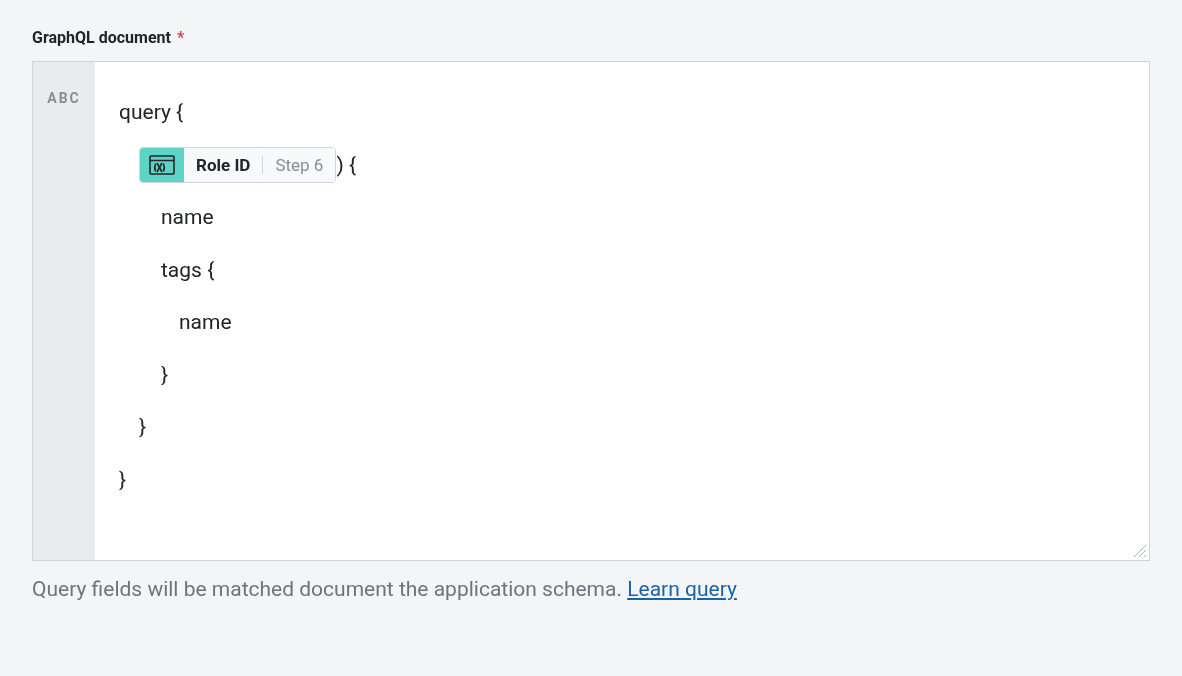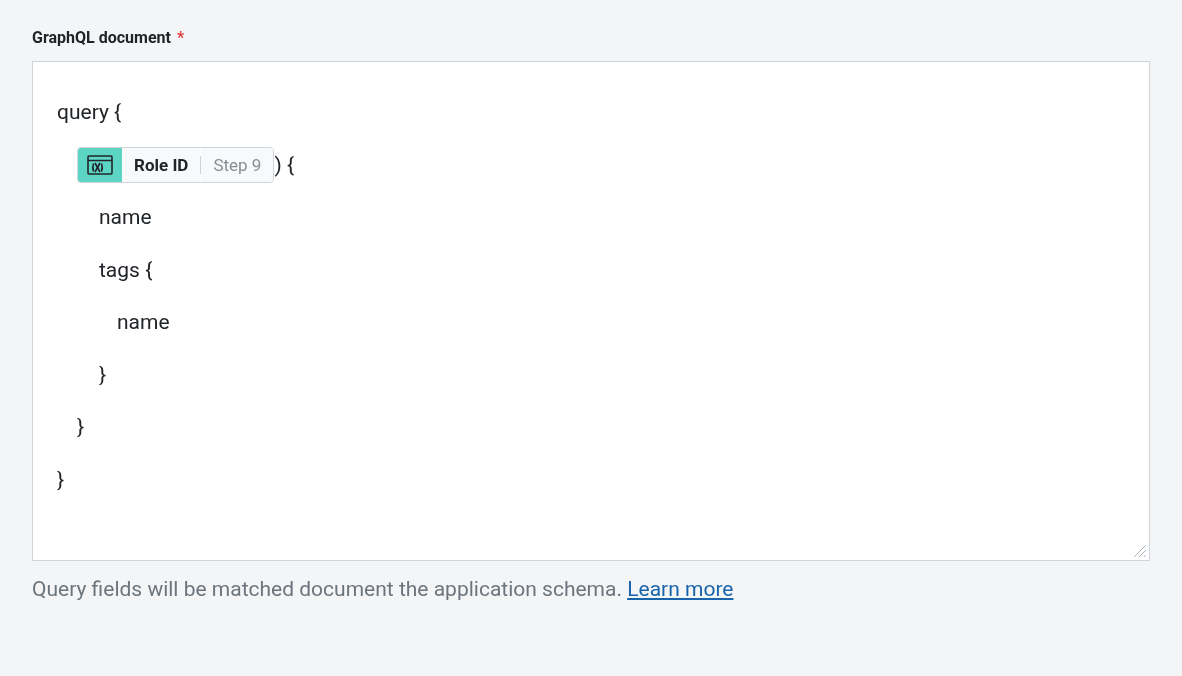--- a/index.html
+++ b/index.html
@@ -128,39 +128,42 @@
   </style>
 </head>
 <body>
 
 <div class="field-label">
   <span>GraphQL document</span>
   <span class="required">*</span>
 </div>
 
 <div class="editor-container">
+  <div class="gutter">
+    <span class="gutter-label">ABC</span>
+  </div>
   <div class="code-area">
     <div class="code-line">
       <span>query {</span>
     </div>
     <div class="code-line ind1">
       <span class="variable-token">
         <span class="icon-box">
           <svg class="var-icon" viewBox="0 0 26 20" fill="none" stroke="#212529" stroke-width="1.6">
             <rect x="1" y="1" width="24" height="18" rx="1"></rect>
             <line x1="1" y1="5.5" x2="25" y2="5.5"></line>
             <line x1="8" y1="8" x2="13" y2="17"></line>
             <line x1="13" y1="8" x2="8" y2="17"></line>
             <path d="M6.5 8.5 Q5 12.5 6.5 16.5"></path>
             <path d="M14.5 8.5 Q16 12.5 14.5 16.5"></path>
           </svg>
         </span>
         <span class="label-part">Role ID</span>
         <span class="divider"></span>
-        <span class="step-part">Step 9</span>
+        <span class="step-part">Step 6</span>
       </span>
       <span>) {</span>
     </div>
     <div class="code-line ind2">
       <span>name</span>
     </div>
     <div class="code-line ind2">
       <span>tags {</span>
     </div>
     <div class="code-line ind3">
@@ -179,14 +182,14 @@
   <div class="resize-handle">
     <svg viewBox="0 0 16 16">
       <line x1="3" y1="15" x2="15" y2="3" stroke="#adb5bd" stroke-width="1"></line>
       <line x1="8" y1="15" x2="15" y2="8" stroke="#adb5bd" stroke-width="1"></line>
       <line x1="13" y1="15" x2="15" y2="13" stroke="#adb5bd" stroke-width="1"></line>
     </svg>
   </div>
 </div>
 
 <div class="helper-text">
-  <span>Query fields will be matched document the application schema. </span><a>Learn more</a>
+  <span>Query fields will be matched document the application schema. </span><a>Learn query</a>
 </div>
 
 </body></html>

